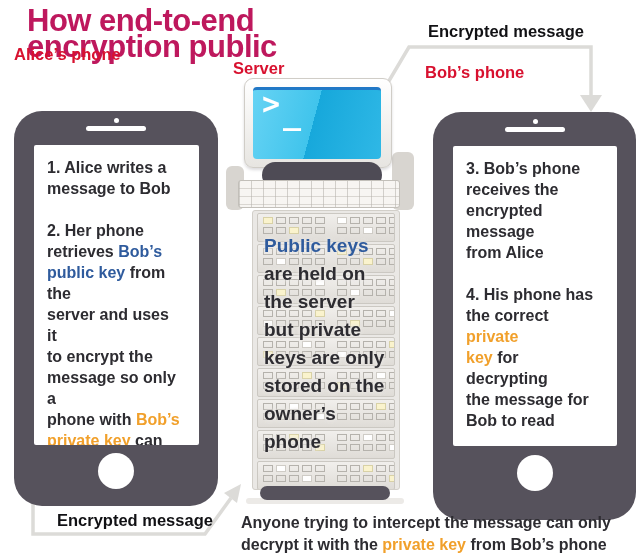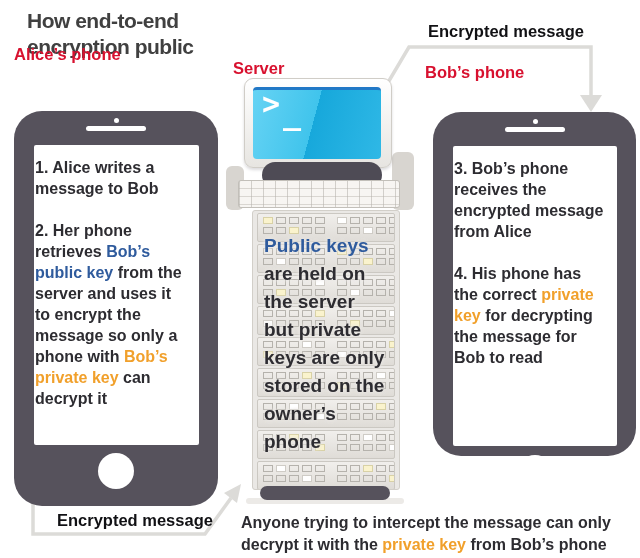--- a/index.html
+++ b/index.html
@@ -11,41 +11,41 @@
     position:relative; width:640px; height:558px; overflow:hidden;
     background:#ffffff;
     font-family:"Liberation Sans","DejaVu Sans",sans-serif;
     font-weight:700; color:var(--text_dark);
   }
   .abs{position:absolute;}
 
   
   .main-title{
     left:27px; top:8px; width:280px;
-    font-size:21px; line-height:26px; letter-spacing:-0.5px;
-    font-weight:800; color:#404040;
+    font-size:31px; line-height:26px; letter-spacing:-0.5px;
+    font-weight:800; color:#be185d;
   }
   .red-label{ color:var(--red); font-size:16.5px; text-align:left; }
   .black-label{ color:#111114; font-size:16.5px; }
 
   
   svg.connectors{ left:0; top:0; z-index:1; }
 
   
   .phone{
     background:var(--phone_body); border-radius:28px; z-index:3;
   }
   .phone .camera{ position:absolute; left:50%; top:7px; width:5px; height:5px; margin-left:-2px; border-radius:50%; background:#ffffff; }
   .phone .speaker{ position:absolute; left:50%; top:15px; width:60px; height:5px; margin-left:-30px; border-radius:3px; background:#ffffff; }
   .phone .screen{
     position:absolute; left:20px; right:19px; top:34px; height:300px;
     background:#ffffff; border-radius:2px; overflow:hidden;
   }
   .phone .home{ position:absolute; left:50%; width:36px; height:36px; margin-left:-18px; border-radius:50%; background:#ffffff; }
-  .screen .step{ white-space:pre-line; font-size:16px; line-height:21px; margin:0; padding:0 4px 0 1px; }
+  .screen .step{ white-space:pre-line; font-size:16px; line-height:21px; margin:12px; padding:0 4px 0 1px; }
   .screen .step.first{ margin-top:12px; }
   .screen .step.second{ margin-top:21px; }
 
   .seg-dark{ color:var(--text_dark); }
   .seg-blue{ color:var(--blue); }
   .seg-orange{ color:var(--orange); }
 
   
   .server-ear{ background:#d8d5d0; z-index:2; border-radius:6px; }
   .monitor{
@@ -415,21 +415,21 @@
   <div class="abs tower-text" style="left:264px;top:232px;z-index:4"><span class="seg-blue">Public keys</span><span class="seg-dark">
 are held on
 the server
 but private
 keys are only
 stored on the
 owner’s
 phone</span></div>
   <div class="abs server-base"></div>
 
-  <div class="abs phone" style="left:433px;top:112px;width:203px;height:344px">
+  <div class="abs phone" style="left:433px;top:112px;width:203px;height:408px">
     <span class="camera"></span>
     <span class="speaker"></span>
     <div class="screen">
       <p class="step first"><span class="seg-dark">3. Bob’s phone
 receives the
 encrypted message
 from Alice</span></p>
       <p class="step second"><span class="seg-dark">4. His phone has
 the correct </span><span class="seg-orange">private
 key</span><span class="seg-dark"> for decrypting

